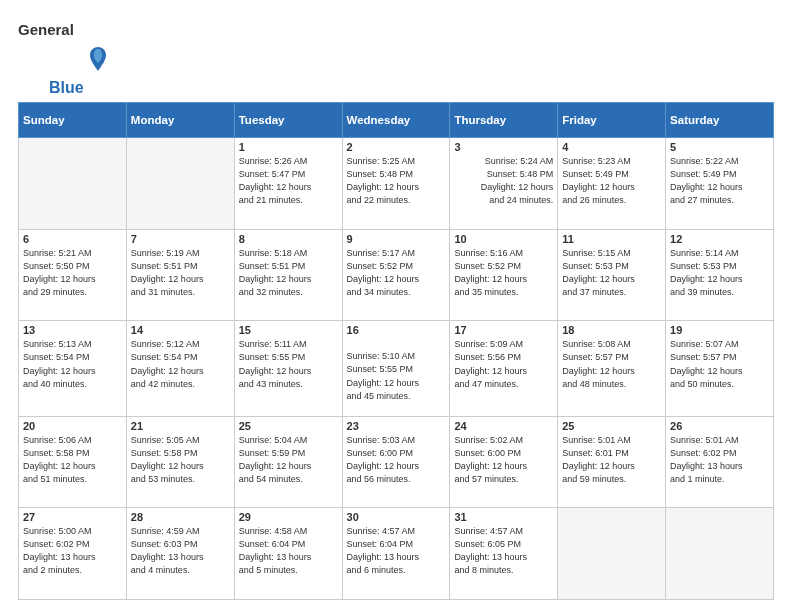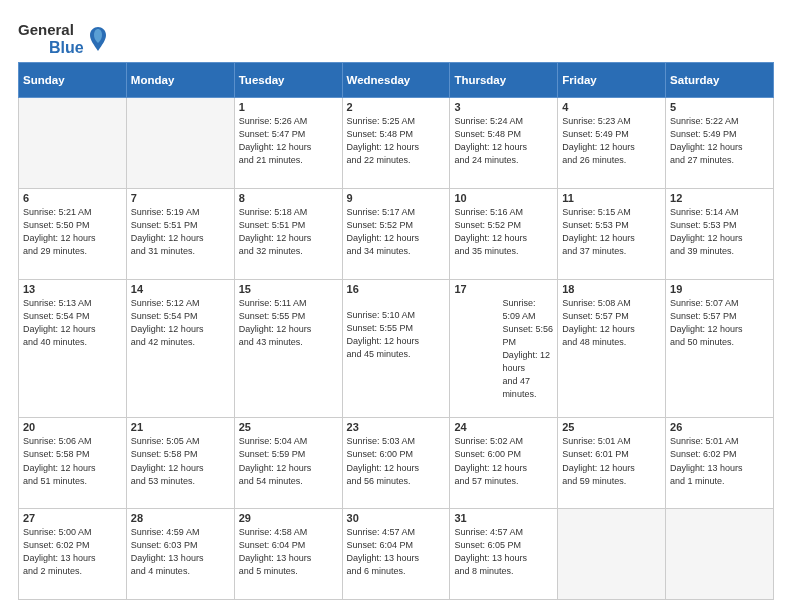--- a/index.html
+++ b/index.html
@@ -25,20 +25,21 @@
     }
     .logo {
       display: flex;
       align-items: center;
       margin-top: 4px;
     }
     .logo-text {
       display: flex;
       flex-direction: column;
       line-height: 1.1;
+      gap: 40px;
     }
     .logo-general {
       font-size: 15px;
       font-weight: bold;
       color: #333;
     }
     .logo-blue {
       font-size: 16px;
       font-weight: bold;
       color: #2a6db5;
@@ -145,21 +146,21 @@
           </td>
           <td>
             <span class="day-num">2</span>
             <div class="day-detail" style="white-space: pre-line;">Sunrise: 5:25 AM
 Sunset: 5:48 PM
 Daylight: 12 hours
 and 22 minutes.</div>
           </td>
           <td>
             <span class="day-num">3</span>
-            <div class="day-detail" style="white-space: pre-line;">Sunrise: 5:24 AM
+            <div class="day-detail" style="white-space: pre-line; text-align: right;">Sunrise: 5:24 AM
 Sunset: 5:48 PM
 Daylight: 12 hours
 and 24 minutes.</div>
           </td>
           <td>
             <span class="day-num">4</span>
             <div class="day-detail" style="white-space: pre-line;">Sunrise: 5:23 AM
 Sunset: 5:49 PM
 Daylight: 12 hours
 and 26 minutes.</div>
@@ -247,21 +248,21 @@
           </td>
           <td>
             <span class="day-num">16</span>
             <div class="day-detail" style="white-space: pre-line; margin-top: 14px;">Sunrise: 5:10 AM
 Sunset: 5:55 PM
 Daylight: 12 hours
 and 45 minutes.</div>
           </td>
           <td>
             <span class="day-num">17</span>
-            <div class="day-detail" style="white-space: pre-line; margin-left: 48px;">Sunrise: 5:09 AM
+            <div class="day-detail" style="white-space: pre-line;">Sunrise: 5:09 AM
 Sunset: 5:56 PM
 Daylight: 12 hours
 and 47 minutes.</div>
           </td>
           <td>
             <span class="day-num">18</span>
             <div class="day-detail" style="white-space: pre-line;">Sunrise: 5:08 AM
 Sunset: 5:57 PM
 Daylight: 12 hours
 and 48 minutes.</div>

